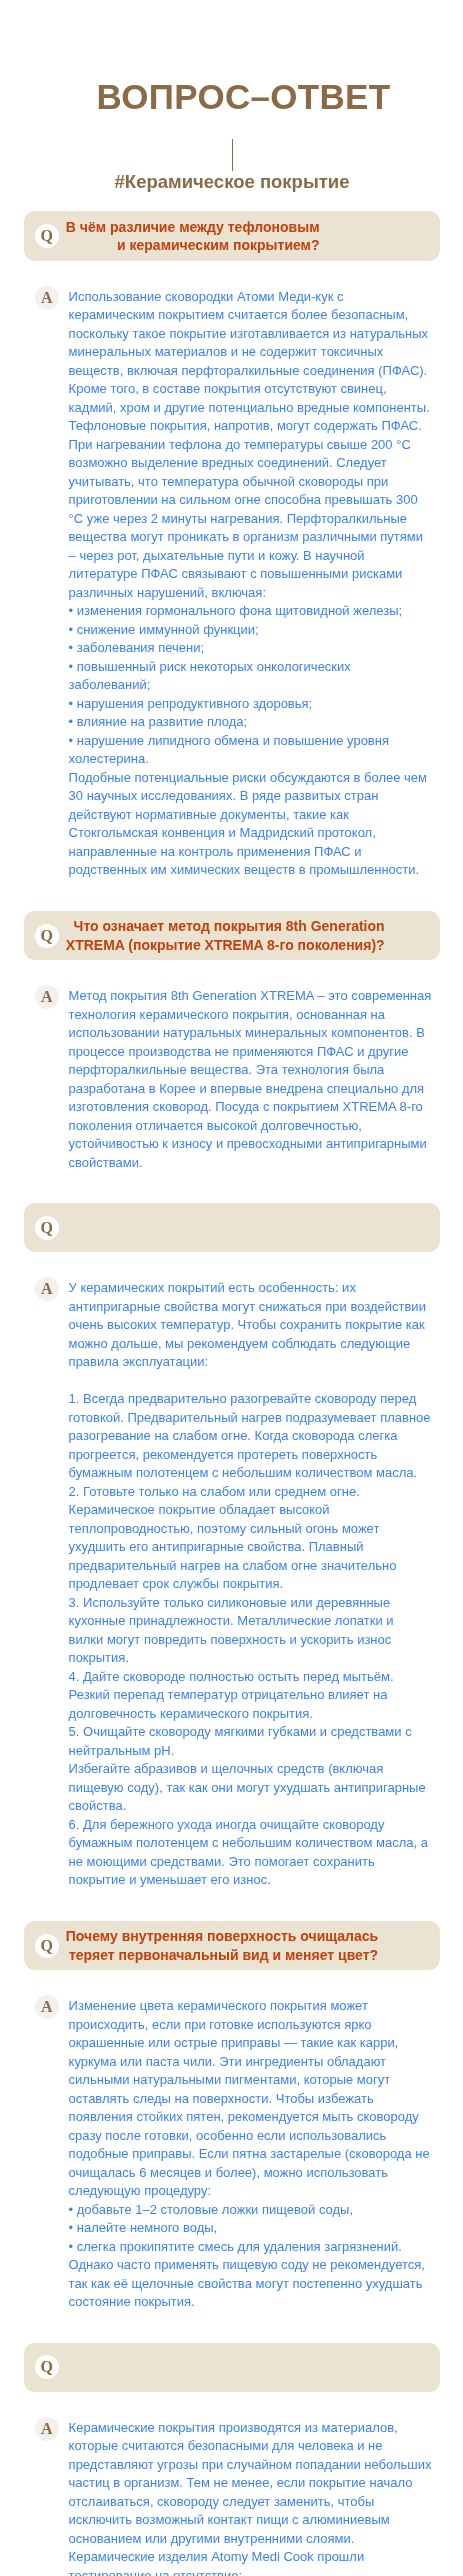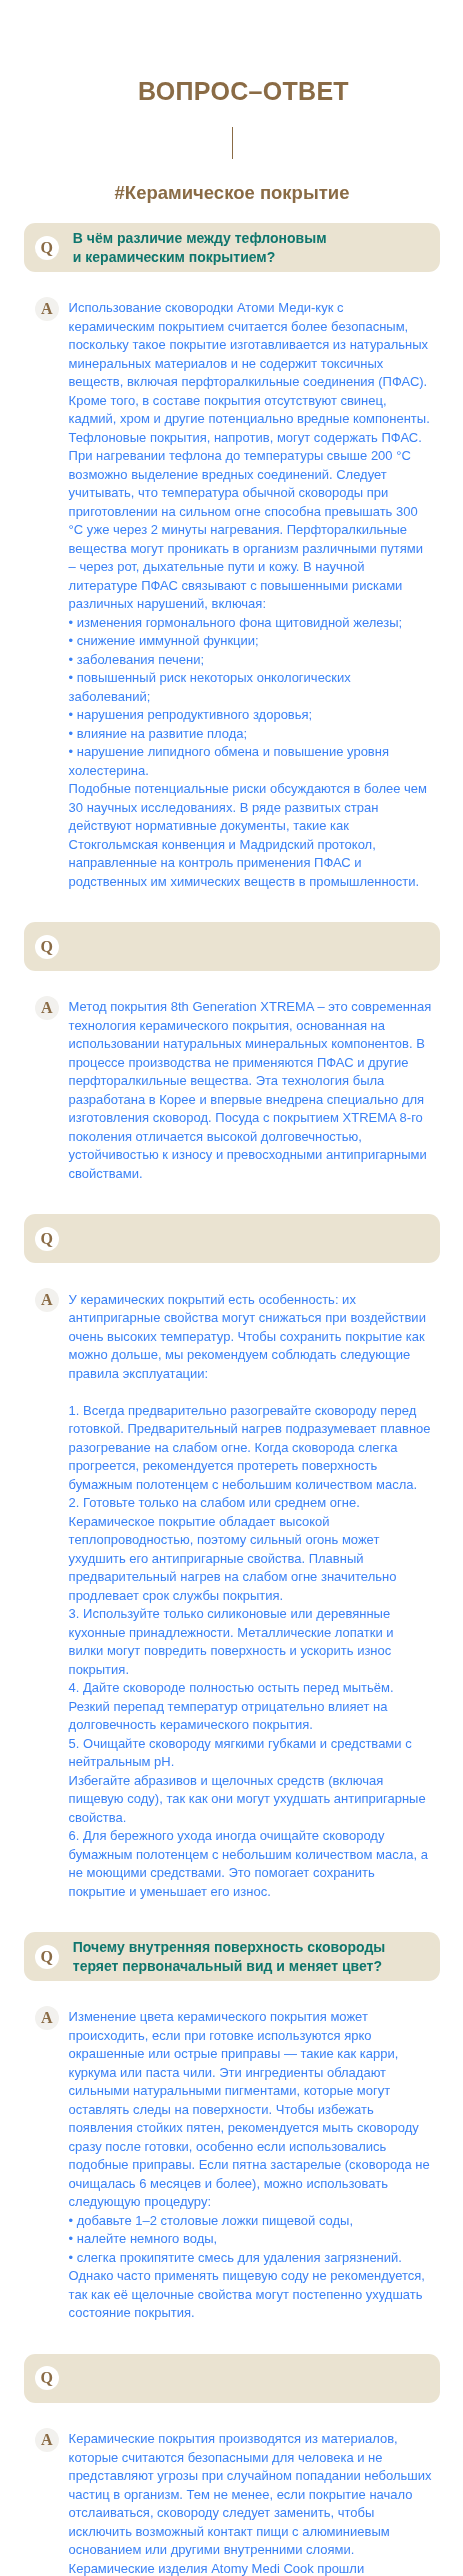--- a/index.html
+++ b/index.html
@@ -5,34 +5,33 @@
   * { box-sizing: border-box; margin: 0; padding: 0; }
   html, body { background: #ffffff; }
   body {
     width: 464px;
     height: 2818px;
     overflow: hidden;
     font-family: "Liberation Sans", "DejaVu Sans", sans-serif;
   }
   .page-header { text-align: center; padding-top: 77px; }
   .page-title {
-    font-size: 25px;
+    font-size: 35px;
     font-weight: 700;
     letter-spacing: 0.3px;
     color: #8a6b45;
     line-height: 1.15;
     margin-left: 23px;
   }
   .v-divider {
     width: 1px; height: 32px;
     background: #8a6b45;
     margin: 21.6px auto 0;
   }
   .hashtag {
-    margin-top: 23px;
     font-size: 18.5px;
     font-weight: 700;
     color: #8a6b45;
   }
   .faq-list { margin: 18.5px 24px 0; }
   .faq-item { }
   .q-box {
     background: #eae3d1;
     border-radius: 11.3px;
     display: flex;
@@ -46,26 +45,27 @@
     border-radius: 50%;
     display: flex; align-items: center; justify-content: center;
     font-family: "Liberation Serif", "DejaVu Serif", serif;
     font-weight: 700;
     font-size: 16px;
     color: #8a6b45;
   }
   .q-badge { background: #ffffff; }
   .a-badge { background: #f2f1ee; }
   .q-text {
-    margin-left: 14px;
+    margin-left: 7px;
     font-size: 14px;
     font-weight: 700;
     line-height: 18.5px;
-    color: #0f766e;
+    color: #c2410c;
     white-space: pre-line;
+    text-align: right;
   }
   .a-row {
     display: flex;
     align-items: flex-start;
     margin: 25px 0 31px;
     padding-left: 10.8px;
   }
   .a-text {
     margin: 2.1px 0 0 9.8px;
     max-width: 363px;
@@ -112,20 +112,22 @@
 • нарушение липидного обмена и повышение уровня холестерина.
 Подобные потенциальные риски обсуждаются в более чем 30 научных исследованиях. В ряде развитых стран действуют нормативные документы, такие как Стокгольмская конвенция и Мадридский протокол, направленные на контроль применения ПФАС и родственных им химических веществ в промышленности.</p>
       </div>
     </section>
 
     <section class="faq-item">
       <div class="q-box">
         <span class="badge q-badge">
             <span>Q</span>
           </span>
+        <h2 class="q-text">Что означает метод покрытия 8th Generation
+XTREMA (покрытие XTREMA 8-го поколения)?</h2>
       </div>
       <div class="a-row">
         <span class="badge a-badge">
             <span>A</span>
           </span>
         <p class="a-text">Метод покрытия 8th Generation XTREMA – это современная технология керамического покрытия, основанная на использовании натуральных минеральных компонентов. В процессе производства не применяются ПФАС и другие перфторалкильные вещества. Эта технология была разработана в Корее и впервые внедрена специально для изготовления сковород. Посуда с покрытием XTREMA 8-го поколения отличается высокой долговечностью, устойчивостью к износу и превосходными антипригарными свойствами.</p>
       </div>
     </section>
 
     <section class="faq-item">
@@ -148,21 +150,21 @@
 Избегайте абразивов и щелочных средств (включая пищевую соду), так как они могут ухудшать антипригарные свойства.
 6. Для бережного ухода иногда очищайте сковороду бумажным полотенцем с небольшим количеством масла, а не моющими средствами. Это помогает сохранить покрытие и уменьшает его износ.</p>
       </div>
     </section>
 
     <section class="faq-item">
       <div class="q-box">
         <span class="badge q-badge">
             <span>Q</span>
           </span>
-        <h2 class="q-text">Почему внутренняя поверхность сковороды
+        <h2 class="q-text">Почему внутренняя поверхность очищалась
 теряет первоначальный вид и меняет цвет?</h2>
       </div>
       <div class="a-row">
         <span class="badge a-badge">
             <span>A</span>
           </span>
         <p class="a-text">Изменение цвета керамического покрытия может происходить, если при готовке используются ярко окрашенные или острые приправы — такие как карри, куркума или паста чили. Эти ингредиенты обладают сильными натуральными пигментами, которые могут оставлять следы на поверхности. Чтобы избежать появления стойких пятен, рекомендуется мыть сковороду сразу после готовки, особенно если использовались подобные приправы. Если пятна застарелые (сковорода не очищалась 6 месяцев и более), можно использовать следующую процедуру:
 • добавьте 1–2 столовые ложки пищевой соды,
 • налейте немного воды,
 • слегка прокипятите смесь для удаления загрязнений.

